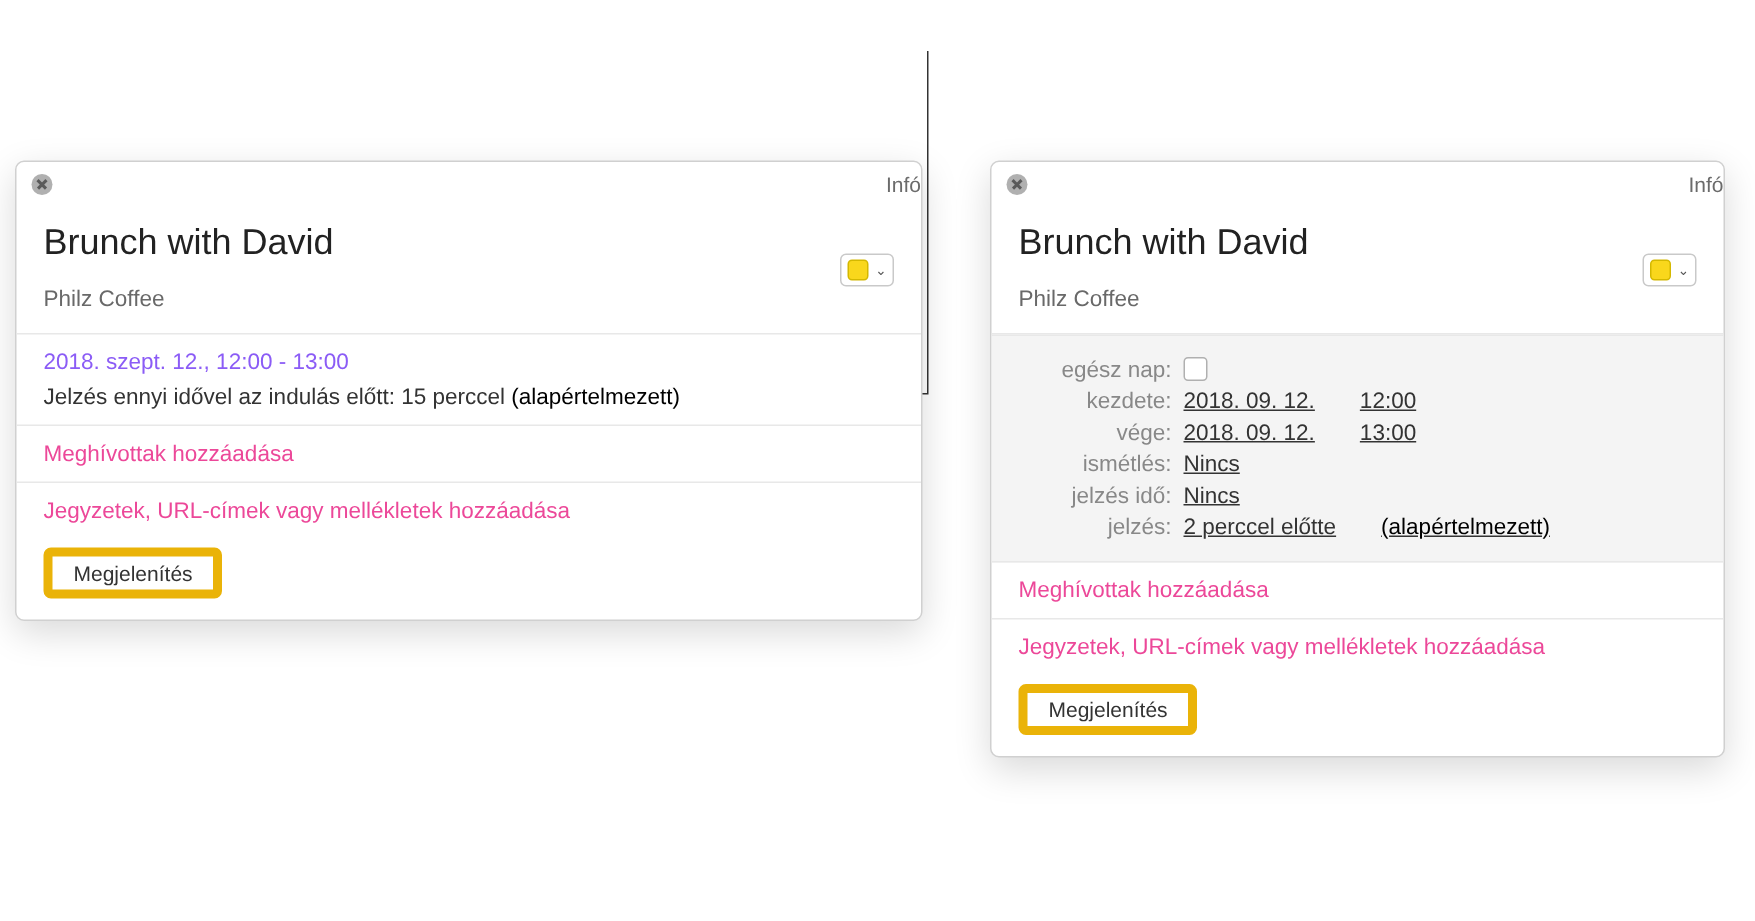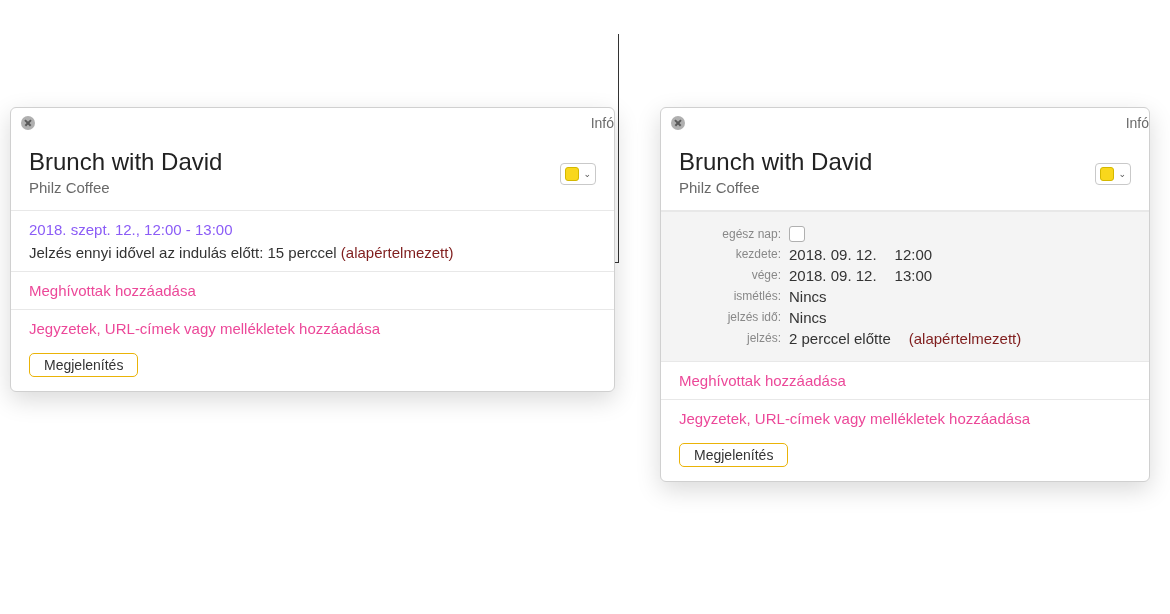--- a/index.html
+++ b/index.html
@@ -63,21 +63,21 @@
     }
     .event-title {
       font-size: 24px;
       font-weight: 400;
       color: #222;
       line-height: 1.2;
     }
     .event-location {
       font-size: 15px;
       color: #696969;
-      margin-top: 2px;
+      margin-top: 14px;
     }
     .calendar-picker {
       margin-top: 4px;
       border: 1px solid #c9c9c9;
       border-radius: 4px;
       padding: 3px 4px;
       display: flex;
       align-items: center;
       gap: 4px;
       background: #fff;
@@ -95,26 +95,26 @@
       color: #555;
     }
     .section {
       padding: 10px 18px;
       border-bottom: 1px solid #e8e8e8;
       font-size: 15px;
     }
     .section:last-of-type { border-bottom: none; }
     .time-line { color: #8b5cf6; }
     .alert-line { color: #333; margin-top: 6px; }
-    .default-txt { color: #7f1d1d; }
+    .default-txt { color: #000000; }
     .placeholder-text { color: #ec4899; }
     .show-btn {
       margin: 6px 18px 14px 18px;
       padding: 3px 14px;
-      border: 1px solid #eab308;
+      border: 6px solid #eab308;
       border-radius: 5px;
       background: #fff;
       font-size: 14px;
       color: #333;
       cursor: pointer;
       display: inline-block;
     }
     .detail-grid {
       background: #f4f4f4;
       padding: 10px 18px;
@@ -122,29 +122,30 @@
       border-bottom: 1px solid #e8e8e8;
     }
     .detail-row {
       display: flex;
       align-items: center;
       margin: 4px 0;
     }
     .detail-label {
       width: 110px;
       text-align: right;
-      font-size: 12px;
+      font-size: 15px;
       color: #888;
       padding-right: 8px;
     }
     .detail-value {
       font-size: 15px;
       color: #333;
       display: flex;
-      gap: 18px;
+      gap: 30px;
+      text-decoration: underline;
     }
     .checkbox {
       width: 16px;
       height: 16px;
       border: 1px solid #b0b0b0;
       border-radius: 3px;
       background: #fff;
       cursor: pointer;
     }
     .callout-line {

